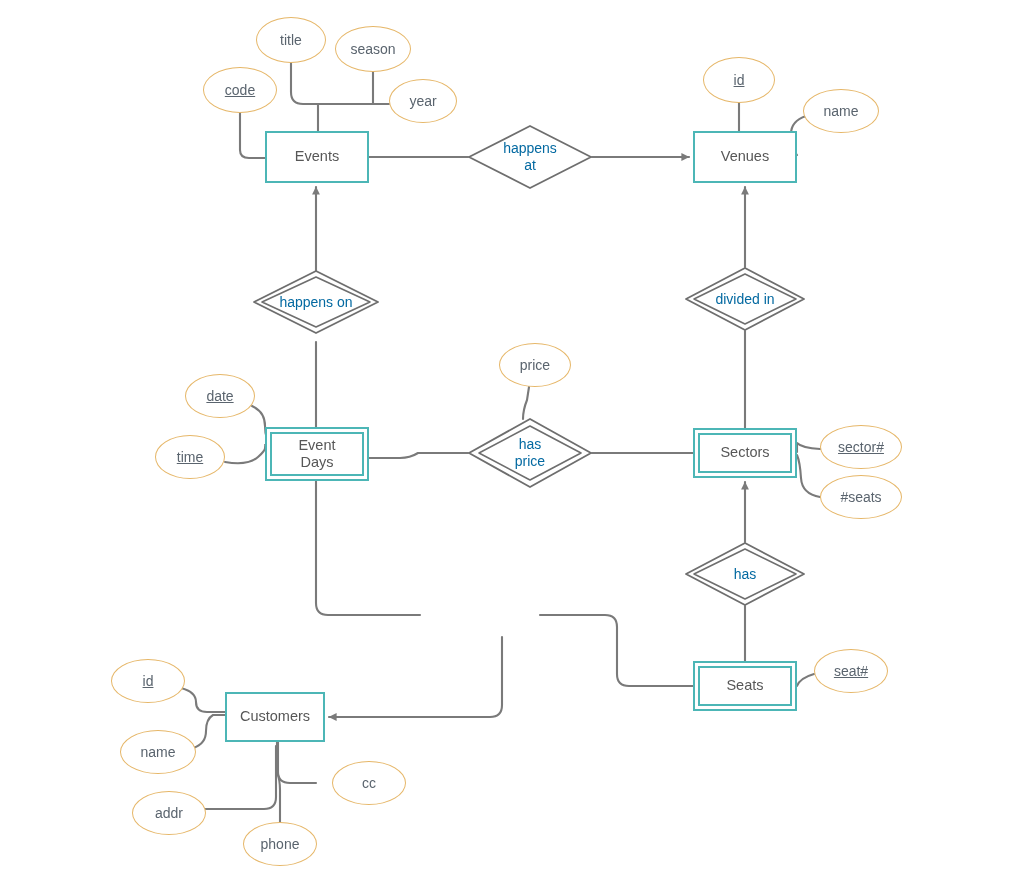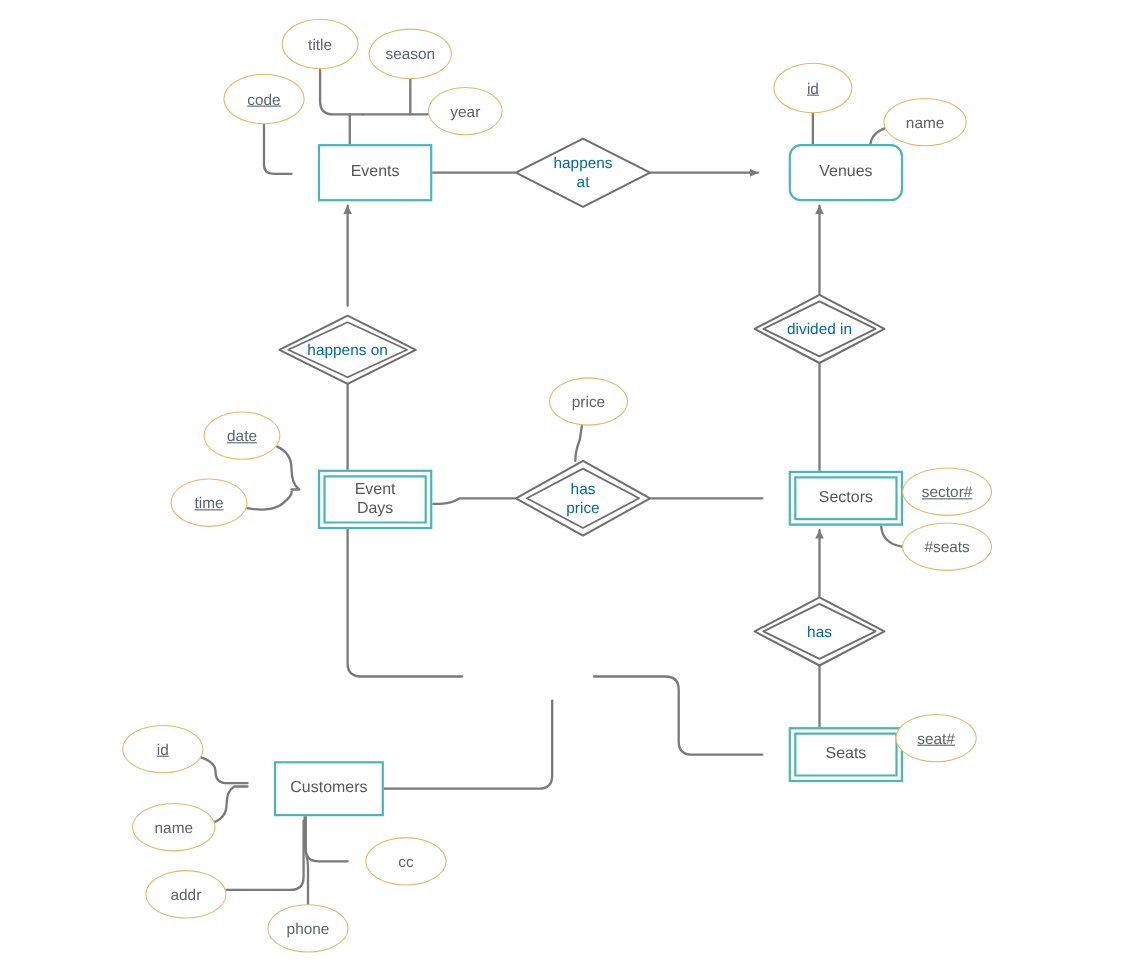--- a/index.html
+++ b/index.html
@@ -35,21 +35,20 @@
     color: #575757;
     line-height: 1.18;
     white-space: pre-line;
   }
   
   .entity {
     background: #ffffff;
     border: 2px solid #4cb6b6;
     font-size: 14.5px;
     z-index: 4;
-    margin-left: 24px;
   }
   .entity.weak {
     border: 2px solid #4cb6b6;
     box-shadow: inset 0 0 0 3px #ffffff, inset 0 0 0 5px #4cb6b6;
   }
   
   .attr {
     border: 1.6px solid #e6b769;
     border-radius: 50%;
     background: #ffffff;
@@ -145,21 +144,21 @@
       <path d="M316,481 L316,603 Q316,615 328,615 L420,615"></path>
       <path d="M540,615 L605,615 Q617,615 617,627 L617,674 Q617,686 629,686 L693,686"></path>
       <path d="M502,637 L502,705 Q502,717 490,717 L329,717" marker-end="url(#arw)"></path>
     </g>
   </svg>
 
   <div class="node entity" style="left:265px;top:131px;width:104px;height:52px;">
     <span>Events</span>
   </div>
 
-  <div class="node entity" style="left:693px;top:131px;width:104px;height:52px;border-radius:11px;">
+  <div class="node entity" style="left:693px;top:131px;width:104px;height:52px;">
     <span>Venues</span>
   </div>
 
   <div class="node entity weak" style="left:265px;top:427px;width:104px;height:54px;">
     <span>Event
 Days</span>
   </div>
 
   <div class="node entity weak" style="left:693px;top:428px;width:104px;height:50px;">
     <span>Sectors</span>
@@ -174,21 +173,21 @@
   </div>
 
   <div class="node rel" style="left:468px;top:125px;width:124px;height:64px;">
     <svg class="rel-svg" width="124" height="64" viewBox="0 0 124 64" xmlns="http://www.w3.org/2000/svg">
       <polygon points="62,1 123,32 62,63 1,32" fill="#ffffff" stroke="#6e6e6e" stroke-width="1.8" stroke-linejoin="round"></polygon>
     </svg>
     <div class="rel-label">happens
 at</div>
   </div>
 
-  <div class="node rel" style="left:253px;top:286px;width:126px;height:64px;">
+  <div class="node rel" style="left:253px;top:270px;width:126px;height:64px;">
     <svg class="rel-svg" width="126" height="64" viewBox="0 0 126 64" xmlns="http://www.w3.org/2000/svg">
       <polygon points="63,1 125,32 63,63 1,32" fill="#ffffff" stroke="#6e6e6e" stroke-width="1.8" stroke-linejoin="round"></polygon>
       <polygon points="63,7 117,32 63,57 9,32" fill="none" stroke="#6e6e6e" stroke-width="1.6" stroke-linejoin="round"></polygon>
     </svg>
     <div class="rel-label">happens on</div>
   </div>
 
   <div class="node rel" style="left:685px;top:267px;width:120px;height:64px;text-decoration:underline;">
     <svg class="rel-svg" width="120" height="64" viewBox="0 0 120 64" xmlns="http://www.w3.org/2000/svg">
       <polygon points="60,1 119,32 60,63 1,32" fill="#ffffff" stroke="#6e6e6e" stroke-width="1.8" stroke-linejoin="round"></polygon>

